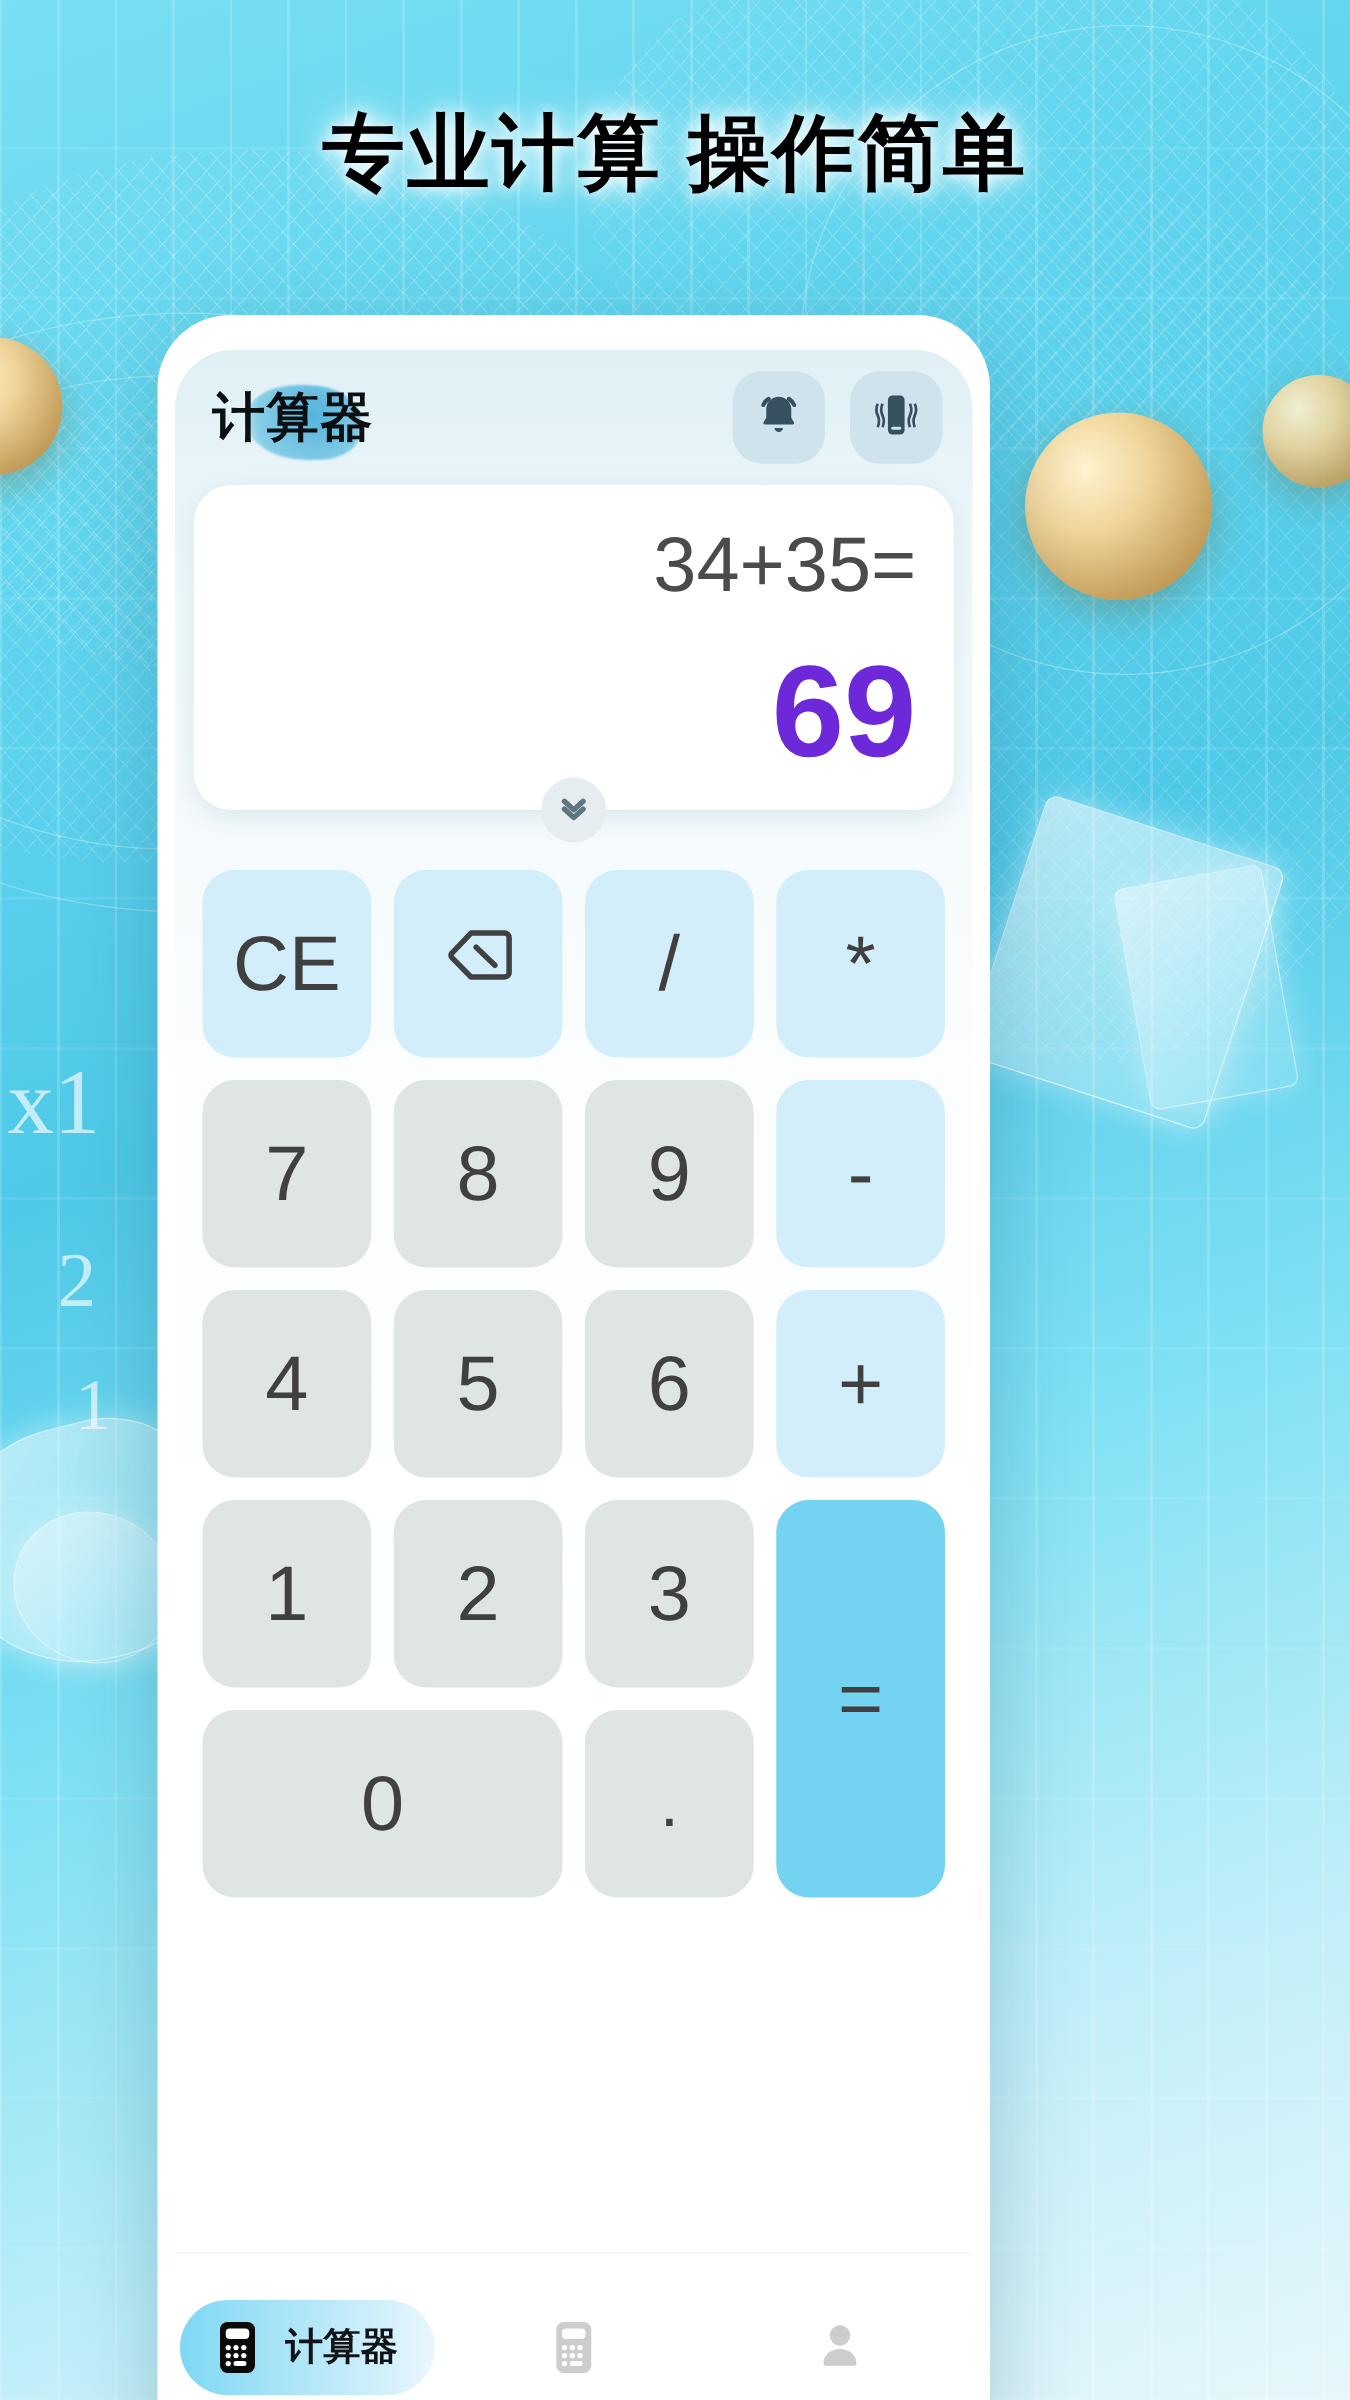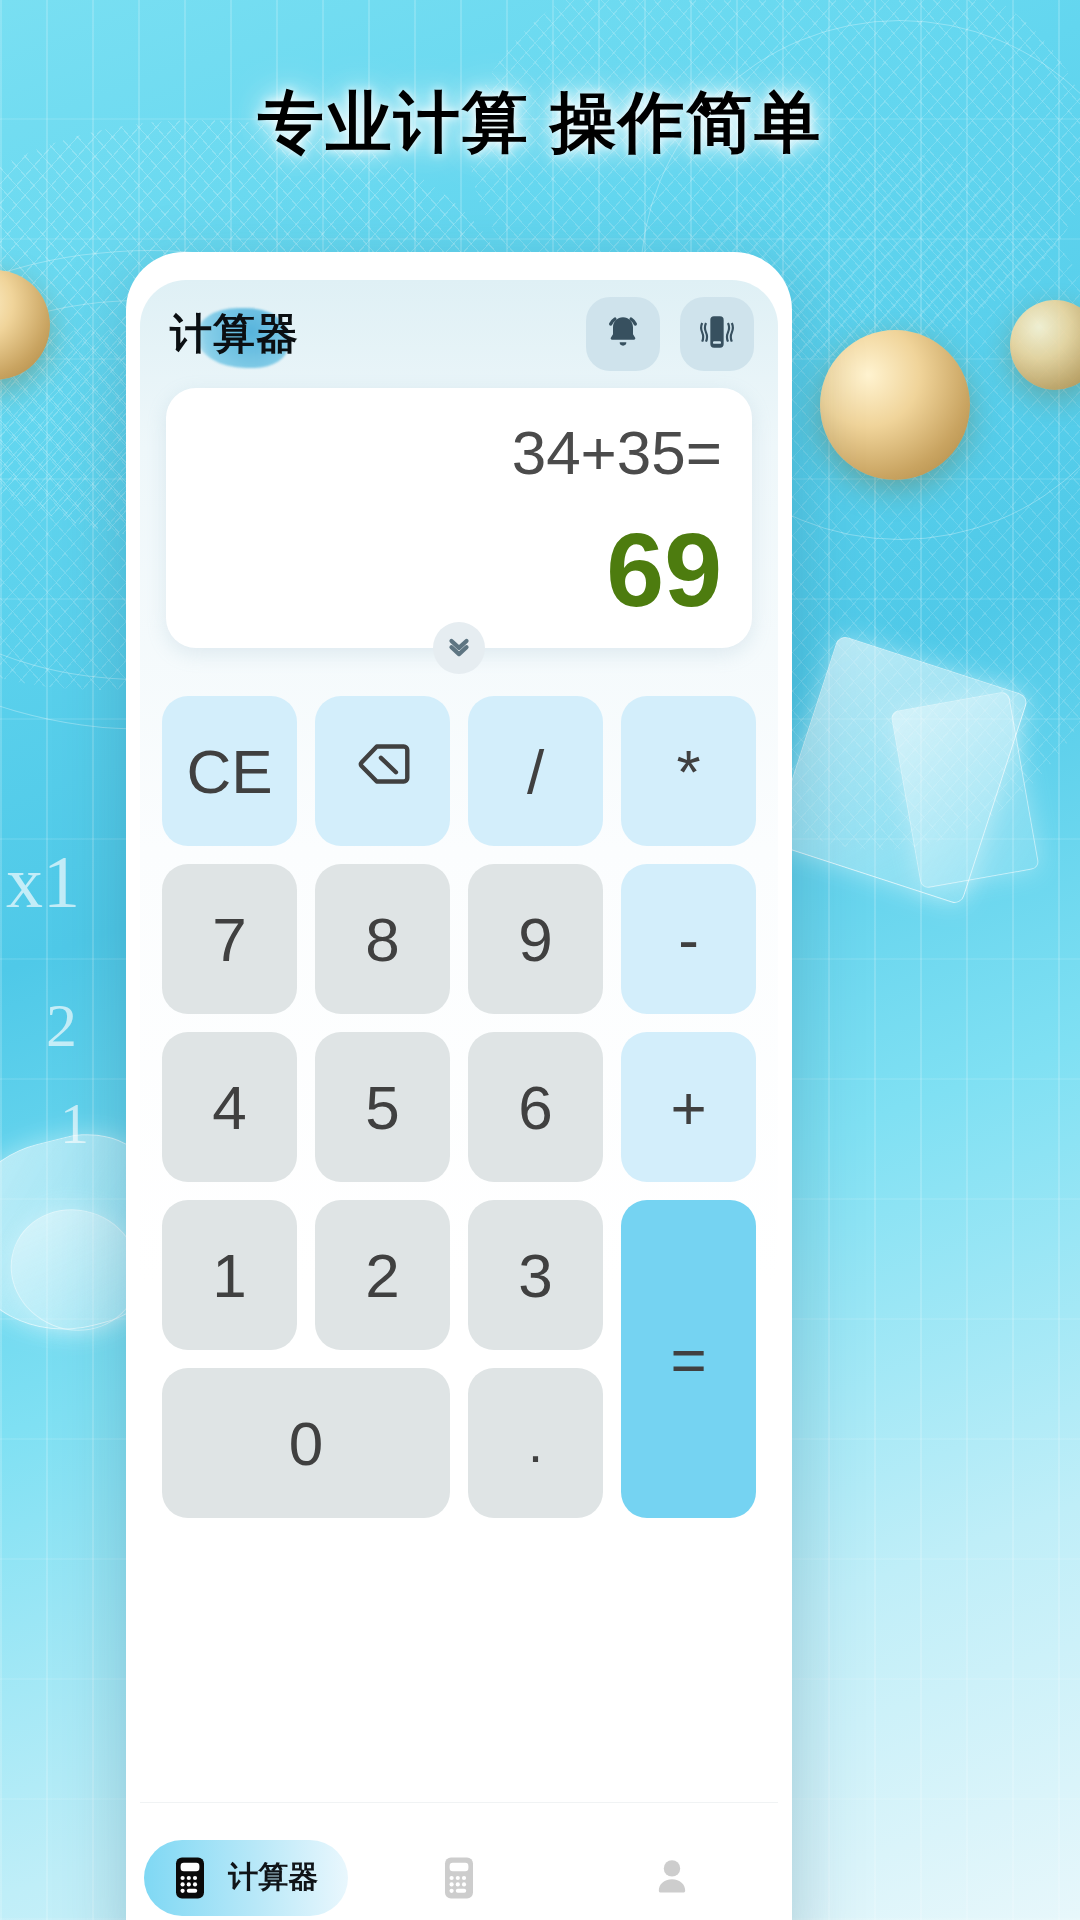--- a/index.html
+++ b/index.html
@@ -128,42 +128,42 @@
   .header-actions { margin-left: auto; display: flex; gap: 20px; }
   .icon-btn {
     width: 74px; height: 74px;
     border-radius: 24px;
     background: #cfe3ec;
     display: flex; align-items: center; justify-content: center;
   }
   .icon-btn svg { width: 40px; height: 40px; fill: #37505f; }
 
   
-  .display-wrap { padding: 0 26px; position: relative; }
+  .display-wrap { padding: 0 15px; position: relative; }
   .display {
     background: #ffffff;
     border-radius: 30px;
     height: 260px;
     box-shadow: 0 6px 20px rgba(130,170,190,.20);
     padding: 34px 30px 26px;
     display: flex;
     flex-direction: column;
     justify-content: space-between;
     align-items: flex-end;
   }
   .expr {
     font-size: 62px;
     color: #4b4b4b;
     font-weight: 300;
     letter-spacing: 0px;
     line-height: 1;
   }
   .result {
     font-size: 104px;
-    color: #4d7c0f;
+    color: #6d28d9;
     font-weight: bold;
     line-height: 1;
   }
   .expand-btn {
     position: absolute;
     left: 50%; transform: translateX(-50%);
     bottom: -26px;
     width: 52px; height: 52px;
     border-radius: 50%;
     background: #e6edf1;

